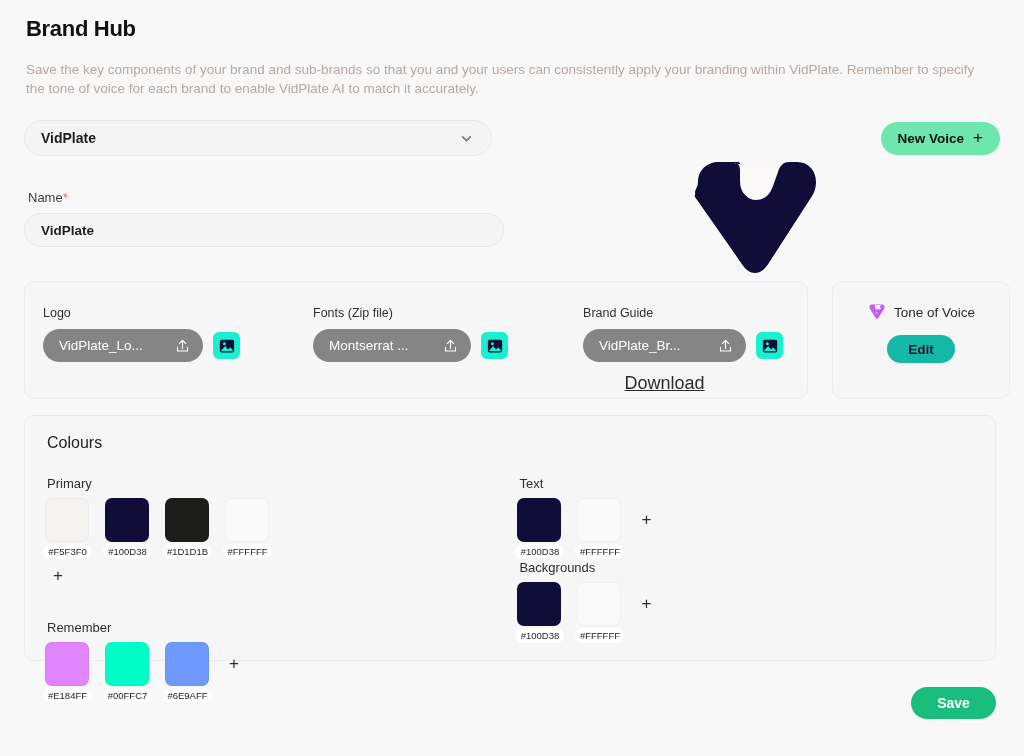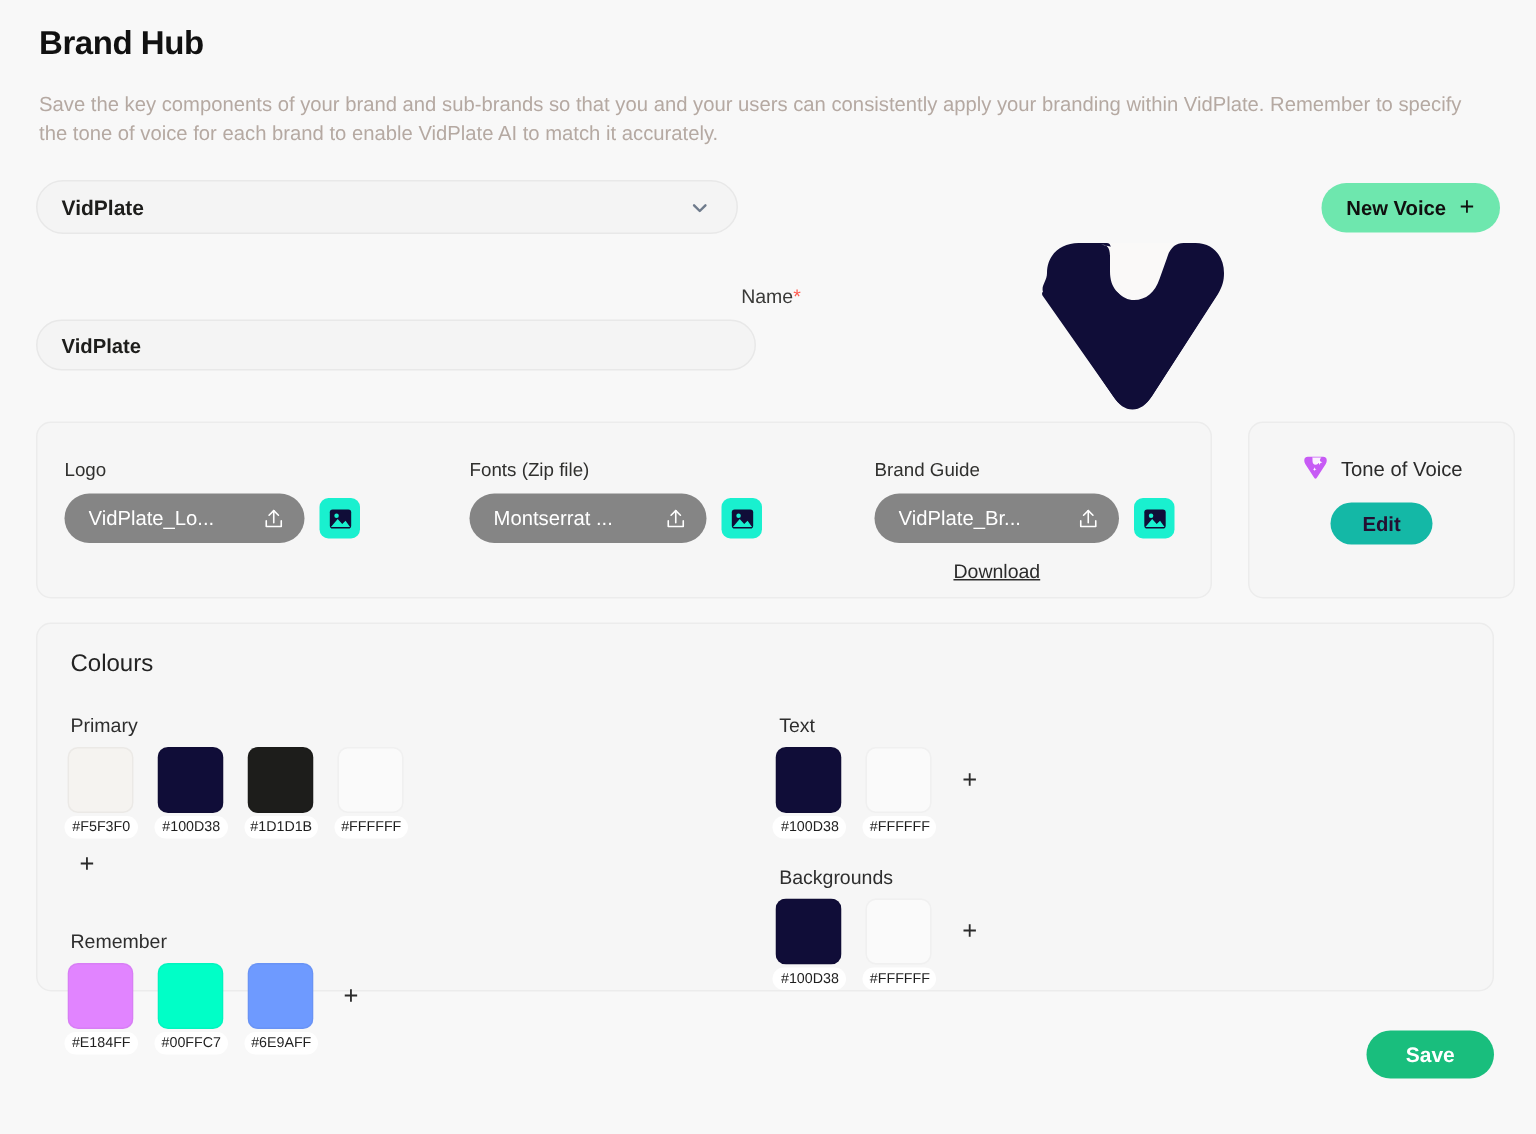--- a/index.html
+++ b/index.html
@@ -42,21 +42,21 @@
     height: 33px; border-radius: 17px; background: #6ee7ae;
     border: none; display: flex; align-items: center; gap: 9px;
     padding: 0 17px; cursor: pointer;
     font-size: 13.5px; font-weight: bold; color: #10100f;
     font-family: "Liberation Sans", sans-serif;
   }
   .plus-g { font-size: 17px; font-weight: normal; line-height: 1; margin-top: -2px; }
 
   
   .name-wrap { margin-top: 34px; position: relative; }
-  .name-label { font-size: 13px; color: #3a3a38; margin-left: 4px; text-align: center; }
+  .name-label { font-size: 13px; color: #3a3a38; margin-left: 4px; }
   .name-label .req { color: #ff5a4e; font-size: 13px; }
   .name-input {
     margin-top: 8px; width: 480px; height: 34px; border-radius: 17px;
     background: #f4f4f4; border: 1px solid #e8e8e8;
     display: flex; align-items: center; padding: 0 16px;
     font-size: 13.5px; font-weight: bold; color: #1d1d1b;
   }
 
   
   .logo-mark { position: absolute; left: 690px; top: 152px; }
@@ -86,21 +86,21 @@
     font-size: 13.5px; color: #ffffff; white-space: nowrap;
     overflow: hidden; text-overflow: clip; flex: 1 1 auto;
   }
   .upload-ic { width: 15px; height: 16px; flex: 0 0 auto; color: #ffffff; }
   .img-ic {
     width: 27px; height: 27px; border-radius: 6px; background: #19f0cf;
     display: flex; align-items: center; justify-content: center;
     flex: 0 0 auto; cursor: pointer;
   }
   .download-link {
-    display: block; margin-top: 11px; font-size: 13px; color: #2c2c2c;
+    display: block; margin-top: 11px; font-size: 18px; color: #2c2c2c;
     text-decoration: underline; text-align: center; width: 163px; cursor: pointer;
   }
 
   .card-tone {
     width: 178px; height: 118px; flex: 0 0 auto;
     display: flex; flex-direction: column; align-items: center;
     justify-content: flex-start; padding-top: 20px;
   }
   .tone-head { display: flex; align-items: center; gap: 7px; }
   .tone-title { font-size: 13.5px; color: #2b2b2b; }
@@ -112,21 +112,21 @@
   }
 
   
   .card-colours { margin-top: 16px; width: 972px; height: 246px; padding: 18px 20px 0 20px; }
   .colours-title { font-size: 16px; color: #232323; margin: 0 0 0 2px; }
   .col-grid { display: flex; margin-top: 24px; }
   .col-left { width: 475px; }
   .col-right { width: 460px; }
   .group-label { font-size: 13px; color: #2e2e2e; margin: 0 0 7px 2px; }
   .group.secondary { margin-top: 34px; }
-  .group.backgrounds { margin-top: 35px; }
+  .group.backgrounds { margin-top: 18px; }
   .swatch-row { display: flex; align-items: flex-start; gap: 16px; }
   .swatch { width: 44px; position: relative; cursor: pointer; }
   .swatch .chip {
     width: 44px; height: 44px; border-radius: 7px; border: 1px solid rgba(0,0,0,0.04);
   }
   .swatch .hex {
     position: absolute; left: -2px; top: 46px;
     height: 15px; line-height: 15px; width: 49px;
     background: #ffffff; border-radius: 8px;
     font-size: 9.5px; color: #1f1f1f; text-align: center;

